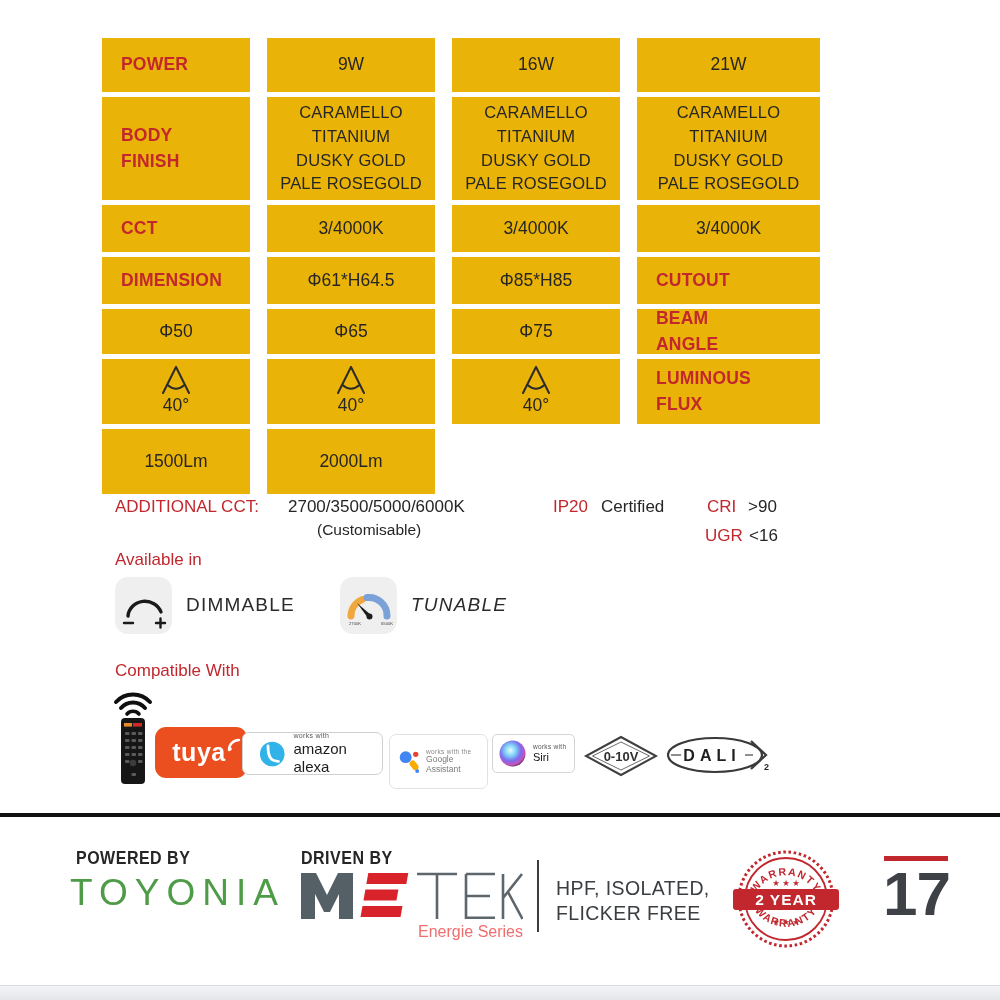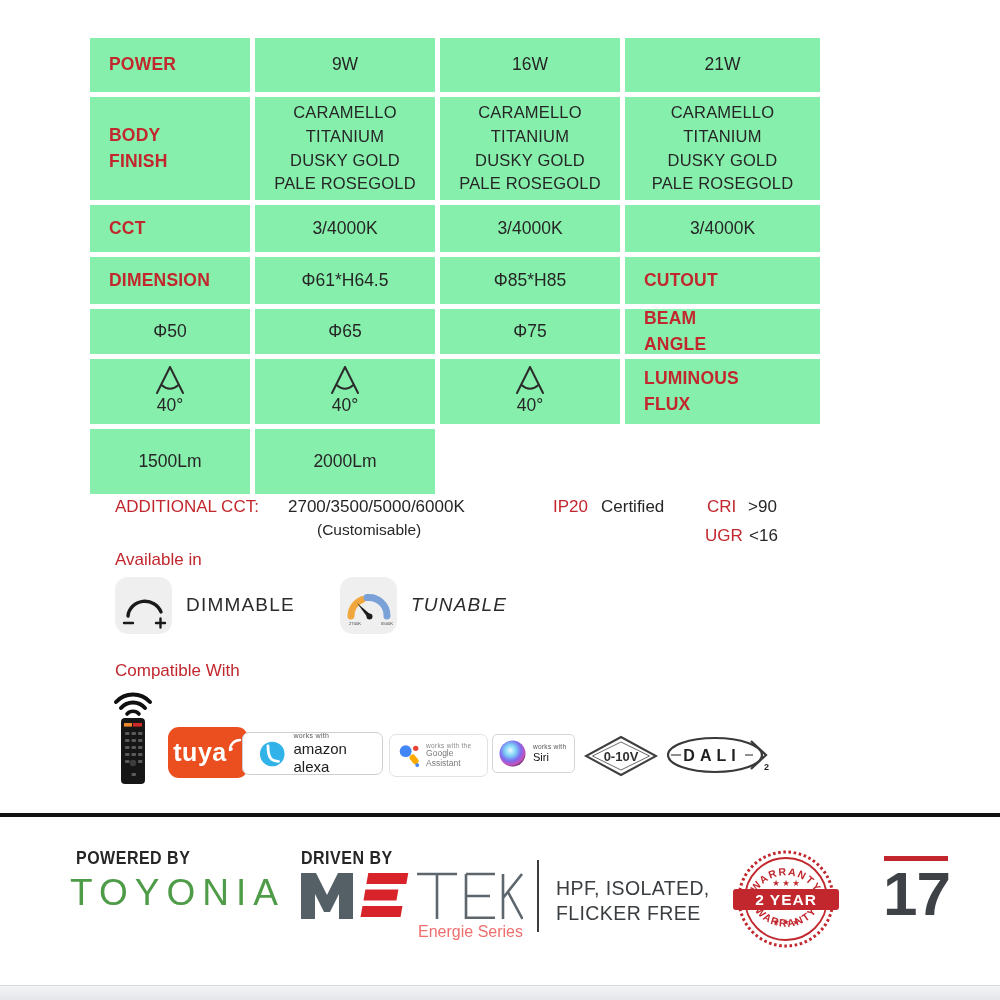--- a/index.html
+++ b/index.html
@@ -3,22 +3,22 @@
 <meta charset="utf-8">
 <style>
   html,body{margin:0;padding:0;}
   body{width:1000px;height:1000px;background:#ffffff;font-family:"Liberation Sans",sans-serif;position:relative;overflow:hidden;-webkit-font-smoothing:antialiased;}
   .abs{position:absolute;}
   
   .spec-table{position:absolute;left:90px;top:38px;width:730px;display:grid;
     grid-template-columns:160px 180px 180px 195px;
     grid-template-rows:54px 103px 47px 47px 45px 65px 65px;
     gap:5px;}
-  .cell{background:#86efac;display:flex;align-items:center;justify-content:center;
-    color:#262626;font-size:17.5px;text-align:center;white-space:pre-line;line-height:1.45;}
+  .cell{background:#eab308;display:flex;align-items:center;justify-content:center;
+    color:#262626;font-size:17.5px;text-align:center;white-space:pre-line;line-height:1.45;margin-left:12px;}
   .cell.lbl{justify-content:flex-start;padding-left:19px;color:#c1272d;font-weight:bold;
     text-align:left;letter-spacing:.2px;font-size:17.5px;}
   .cell.finish{font-size:16.5px;letter-spacing:.2px;}
   .beam-cell{flex-direction:column;gap:0;}
   .beam-cell svg{display:block;margin-bottom:-2px;}
   
   .red-b{color:#c1272d;font-weight:normal;}
   .blk{color:#262626;}
   .info{font-size:17px;}
   
@@ -167,40 +167,40 @@
     <rect x="18" y="66" width="4.5" height="3" rx="1"></rect>
       <rect x="24.5" y="66" width="4.5" height="3" rx="1"></rect>
       <rect x="31" y="66" width="4.5" height="3" rx="1"></rect>
     <rect x="18" y="73" width="4.5" height="3" rx="1"></rect>
       <rect x="31" y="73" width="4.5" height="3" rx="1"></rect>
     <rect x="24.5" y="86" width="4.5" height="3" rx="1"></rect>
   </g>
   <circle cx="26" cy="76" r="3.2" fill="#3d3d3d"></circle>
 </svg>
 
-<div class="tuya-box" style="left:168px;top:727px;width:80px;height:51px;">
+<div class="tuya-box" style="left:155px;top:727px;width:80px;height:51px;padding-left:12px;">
   <span style="font-size:25px;letter-spacing:.5px;">tuya</span>
   <svg width="15" height="14" viewBox="0 0 15 14" style="margin:-16px 0 0 1px;">
     <path d="M2,12 A10,10 0 0 0 12,2" stroke="#fff" stroke-width="2.4" fill="none" stroke-linecap="round" transform="rotate(180 7 7)"></path>
     <circle cx="3" cy="11" r="1.8" fill="#fff"></circle>
   </svg>
 </div>
 
 <div class="badge" style="left:242px;top:732px;width:141px;height:43px;padding-left:16px;gap:8px;">
   <svg width="28" height="28" viewBox="0 0 28 28">
     <circle cx="14" cy="14" r="13" fill="#31b2e8"></circle>
     <path d="M9.5,5.5 C9.5,18 13,21.5 20.5,21.8" stroke="#fff" stroke-width="3" fill="none" stroke-linecap="round"></path>
   </svg>
   <div class="tcol">
     <span class="tiny">works with</span>
     <span style="font-size:15px;color:#1d1d1d;">amazon alexa</span>
   </div>
 </div>
 
-<div class="badge" style="left:389px;top:734px;width:99px;height:43px;border-color:#e2e2e2;padding-left:9px;gap:7px;">
+<div class="badge" style="left:389px;top:734px;width:99px;height:55px;border-color:#e2e2e2;padding-left:9px;gap:7px;">
   <svg width="21" height="25" viewBox="0 0 21 25">
     <circle cx="7" cy="8" r="6.2" fill="#4285f4"></circle>
     <circle cx="17.5" cy="5" r="2.8" fill="#ea4335"></circle>
     <rect x="12.5" y="11" width="6.5" height="11" rx="3.25" fill="#f9ab00" transform="rotate(-38 15.75 16.5)"></rect>
     <circle cx="19" cy="22.5" r="2" fill="#4285f4"></circle>
   </svg>
   <div class="tcol">
     <span class="tiny" style="font-size:6.5px;color:#8a8a8a;">works with the</span>
     <span style="font-size:8.5px;color:#7a7a7a;">Google Assistant</span>
   </div>

